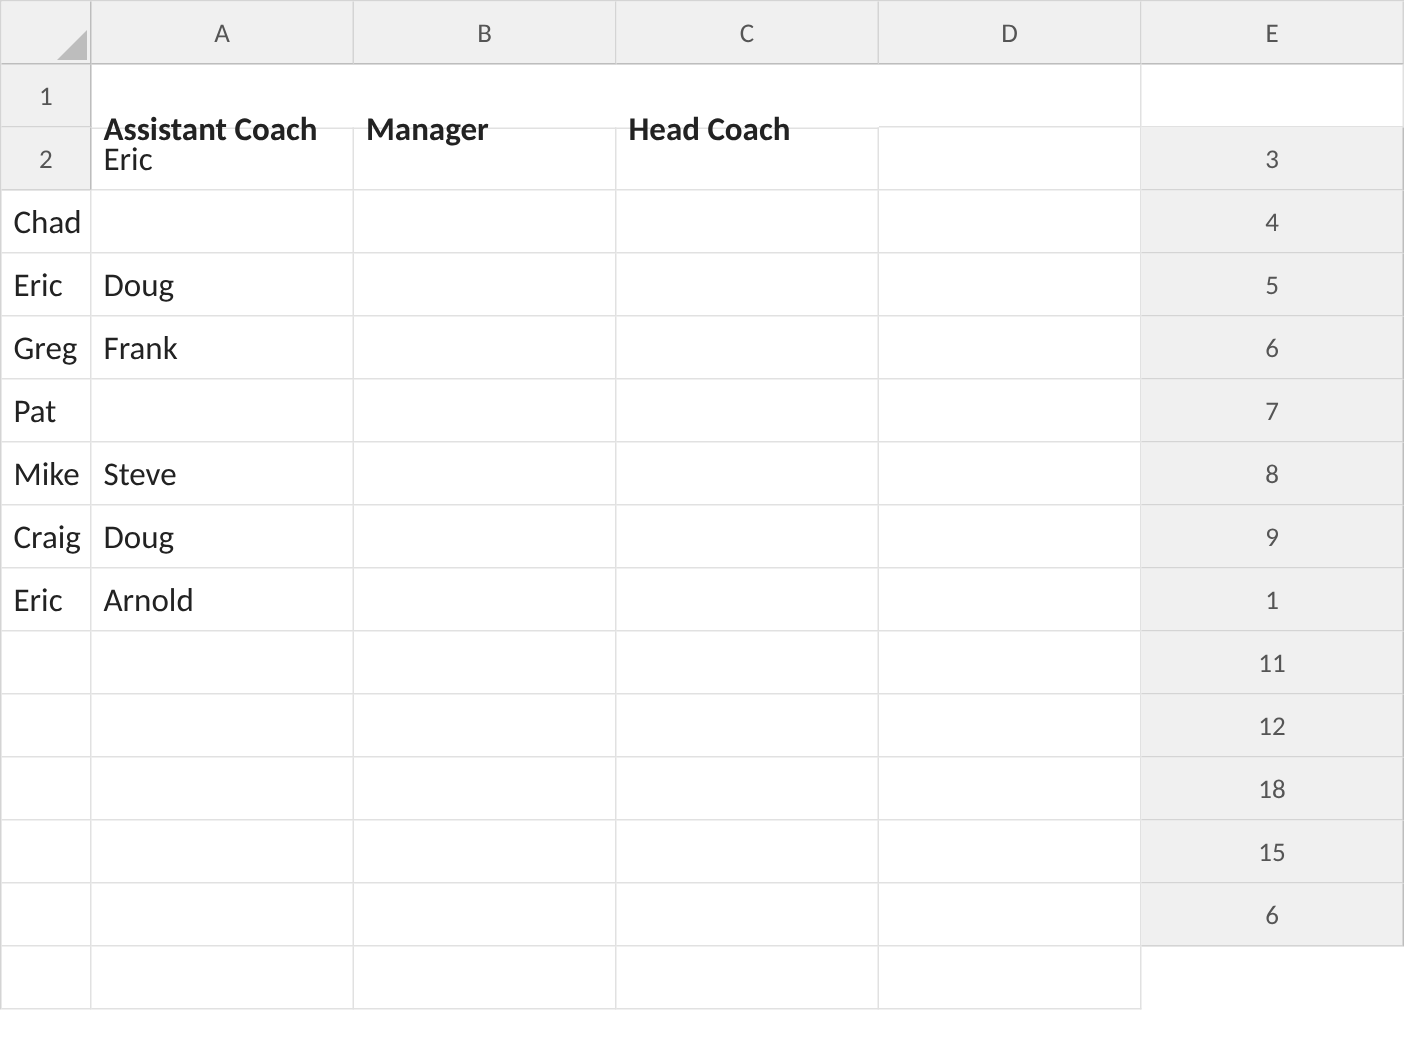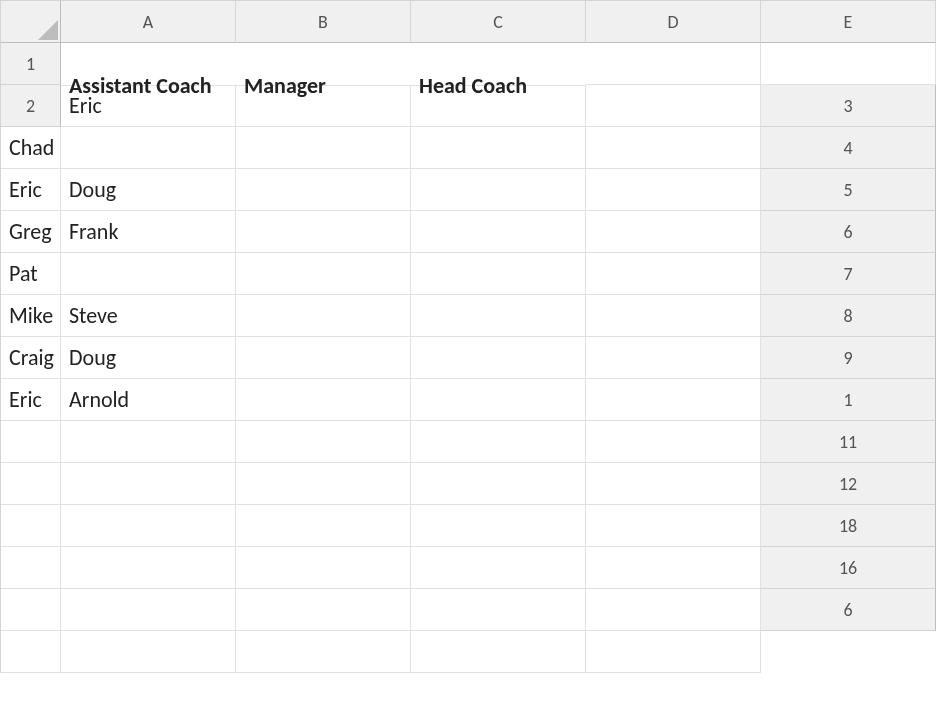--- a/index.html
+++ b/index.html
@@ -238,21 +238,21 @@
   <div class="row-header">
       <span>18</span>
     </div>
   <div class="cell"></div>
   <div class="cell"></div>
   <div class="cell"></div>
   <div class="cell"></div>
   <div class="cell"></div>
 
   <div class="row-header">
-      <span>16</span>
+      <span>15</span>
     </div>
   <div class="cell"></div>
   <div class="cell"></div>
   <div class="cell"></div>
   <div class="cell"></div>
   <div class="cell"></div>
 
   <div class="row-header">
       <span>6</span>
     </div>

